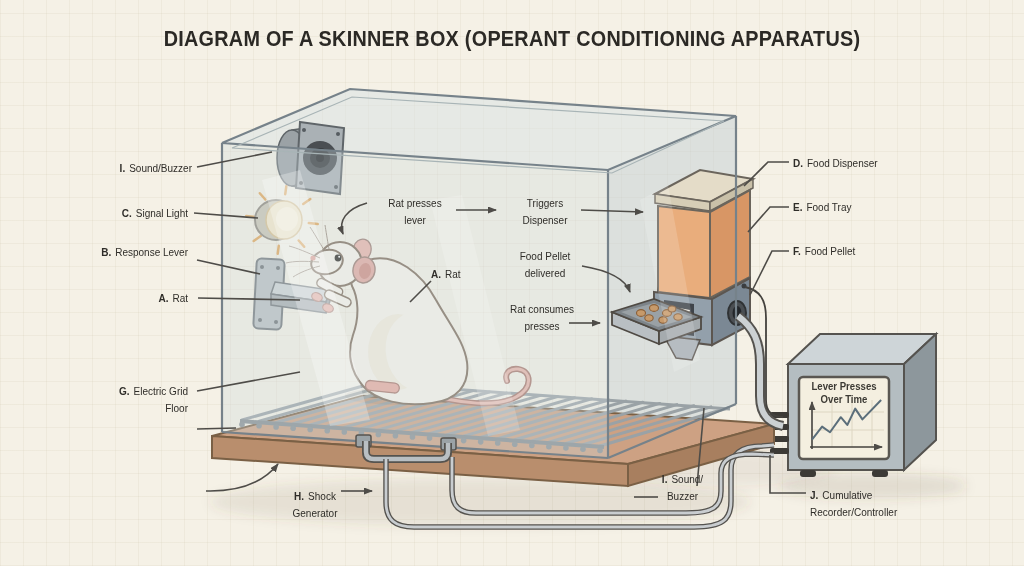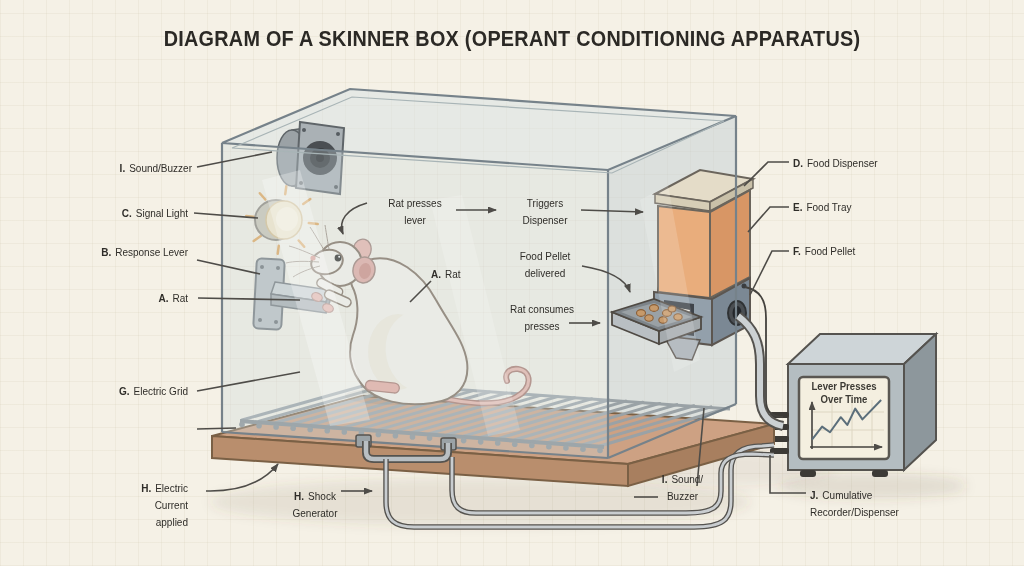--- a/index.html
+++ b/index.html
@@ -304,25 +304,21 @@
 </svg>
 
 <div class="title">DIAGRAM OF A SKINNER BOX (OPERANT CONDITIONING APPARATUS)</div>
 
 <div class="lbl ra" style="left:20px;top:160px;width:172px"><b class="pfx">I.</b><span>Sound/Buzzer</span></div>
 <div class="lbl ra" style="left:20px;top:205px;width:168px"><b class="pfx">C.</b><span>Signal Light</span></div>
 <div class="lbl ra" style="left:10px;top:244px;width:178px"><b class="pfx">B.</b><span>Response Lever</span></div>
 <div class="lbl ra" style="left:40px;top:290px;width:148px"><b class="pfx">A.</b><span>Rat</span></div>
 <div class="lbl ra" style="left:30px;top:383px;width:158px">
   <div><b class="pfx">G.</b><span>Electric Grid</span></div>
-</div>
-<div class="lbl ra" style="left:60px;top:480px;width:128px">
-  <div><b class="pfx">H.</b><span>Electric</span></div>
-  <div>Current</div>
-  <div>applied</div>
+  <div>Floor</div>
 </div>
 
 <div class="lbl ctr" style="left:353px;top:195px;width:124px">
   <div>Rat presses</div>
   <div>lever</div>
 </div>
 <div class="lbl ctr" style="left:485px;top:195px;width:120px">
   <div>Triggers</div>
   <div>Dispenser</div>
 </div>
@@ -343,21 +339,21 @@
 <div class="lbl ctr" style="left:255px;top:488px;width:120px">
   <div><b class="pfx">H.</b><span>Shock</span></div>
   <div>Generator</div>
 </div>
 <div class="lbl ctr" style="left:625px;top:471px;width:115px">
   <div><b class="pfx">I.</b><span>Sound/</span></div>
   <div>Buzzer</div>
 </div>
 <div class="lbl" style="left:810px;top:487px">
   <div><b class="pfx">J.</b><span>Cumulative</span></div>
-  <div>Recorder/Dispenser</div>
+  <div>Recorder/Controller</div>
 </div>
 
 <div class="scr" style="left:800px;top:381px;width:88px">
   <div>Lever Presses</div>
   <div>Over Time</div>
 </div>
 
 </div>
 
 </body></html>

